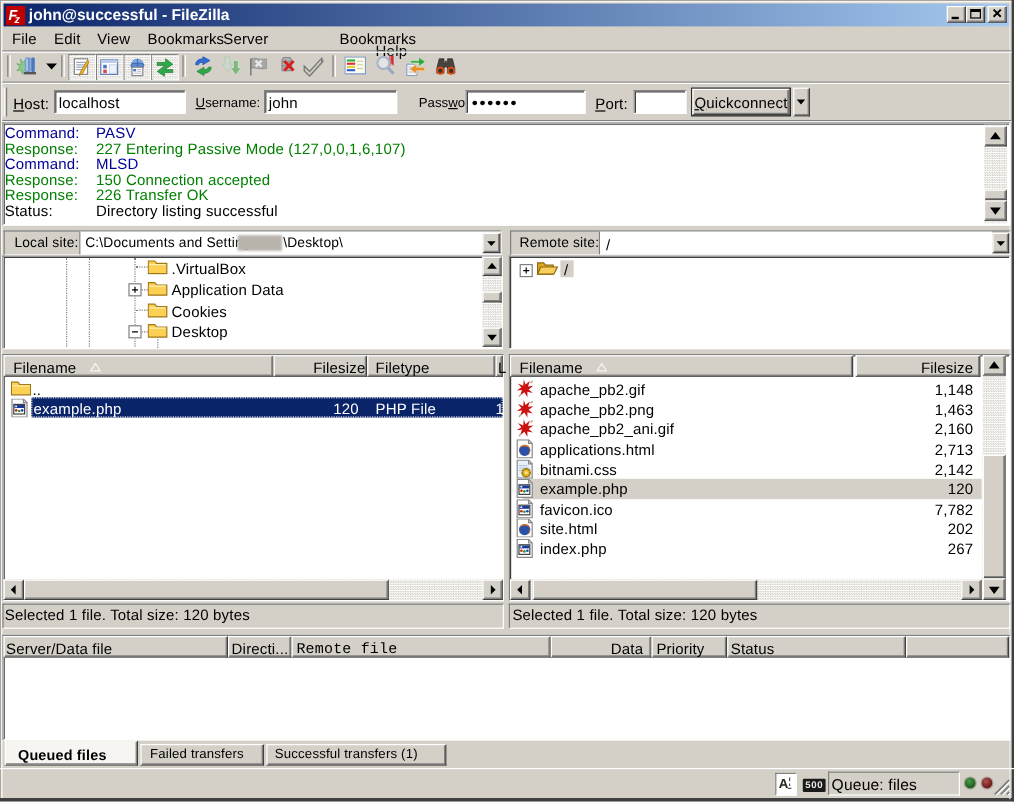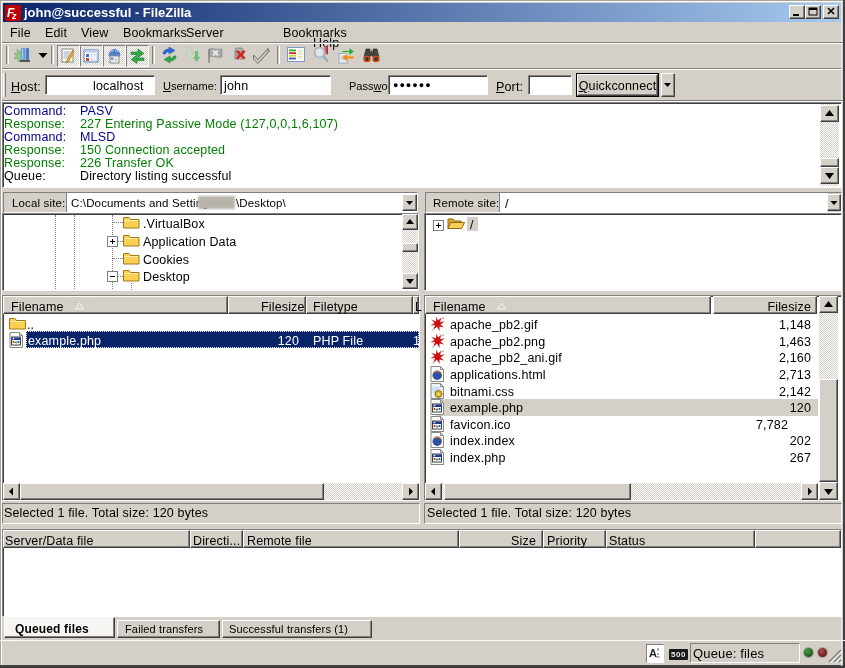--- a/index.html
+++ b/index.html
@@ -197,21 +197,21 @@
   <circle cx="14" cy="12" r="2.6" fill="#3a3430" stroke="#e05010" stroke-width="1.4"></circle>
  </svg>
 </div>
 </div>
 
 <div class="abs" style="left:2px;top:68px;width:839px;height:2px;border-top:1px solid #808080;border-bottom:1px solid #fff;"></div>
 
 <div class="abs" style="left:3px;top:73px;width:3px;height:24px;border-left:1px solid #fff;border-right:1px solid #808080;"></div>
 <div class="abs txt" style="left:11px;top:80px;"><u>H</u>ost:</div>
 <div class="abs sunken" style="left:45px;top:75px;width:110px;height:20px;">
-    <div style="padding:3px 0 0 3px;margin-left:44px;">localhost</div>
+    <div style="padding:3px 0 0 3px;">localhost</div>
   </div>
 <div class="abs txt" style="left:163px;top:80px;font-size:11px;letter-spacing:0;"><u>U</u>sername:</div>
 <div class="abs sunken" style="left:220px;top:75px;width:111px;height:20px;">
     <div style="padding:3px 0 0 3px;">john</div>
   </div>
 <div class="abs txt" style="left:349px;top:80px;font-size:11px;letter-spacing:0;">Pass<u>w</u>ord:</div>
 <div class="abs sunken" style="left:388px;top:75px;width:100px;height:20px;">
     <div style="padding:4px 0 0 4px;font-size:9px;letter-spacing:1px;">●●●●●●</div>
   </div>
 <div class="abs txt" style="left:496px;top:80px;"><u>P</u>ort:</div>
@@ -231,21 +231,21 @@
 <div class="abs txt" style="left:4px;top:104px;color:#000096;">Command:</div>
     <div class="abs txt" style="left:80px;top:104px;color:#000096;">PASV</div>
 <div class="abs txt" style="left:4px;top:117px;color:#007f00;">Response:</div>
     <div class="abs txt" style="left:80px;top:117px;color:#007f00;">227 Entering Passive Mode (127,0,0,1,6,107)</div>
 <div class="abs txt" style="left:4px;top:130px;color:#000096;">Command:</div>
     <div class="abs txt" style="left:80px;top:130px;color:#000096;">MLSD</div>
 <div class="abs txt" style="left:4px;top:143px;color:#007f00;">Response:</div>
     <div class="abs txt" style="left:80px;top:143px;color:#007f00;">150 Connection accepted</div>
 <div class="abs txt" style="left:4px;top:156px;color:#007f00;">Response:</div>
     <div class="abs txt" style="left:80px;top:156px;color:#007f00;">226 Transfer OK</div>
-<div class="abs txt" style="left:4px;top:169px;color:#000;">Queue:</div>
+<div class="abs txt" style="left:4px;top:169px;color:#000;">Status:</div>
     <div class="abs txt" style="left:80px;top:169px;color:#000;">Directory listing successful</div>
 </div>
 
 <div class="abs" style="left:820px;top:104px;width:19px;height:82px;">
   <div class="dither" style="position:absolute;left:0;top:0;width:100%;height:100%;"></div>
   <div class="hdrbtn abs" style="left:0;top:1px;width:19px;height:17px;">
       <svg width="17" height="15">
         <path d="M8.5 4 L13 10 L4 10 Z" fill="#000"></path>
       </svg>
     </div>
@@ -510,27 +510,27 @@
       </svg>
     </div>
 <div class="abs txt" style="left:450px;top:401px;">example.php</div>
 <div class="abs txt" style="left:741px;top:401px;width:70px;text-align:right;">120</div>
 <div class="abs" style="left:430px;top:416px;">
       <svg width="15" height="16">
         <use href="#i-php"></use>
       </svg>
     </div>
 <div class="abs txt" style="left:450px;top:418px;">favicon.ico</div>
-<div class="abs txt" style="left:718px;top:418px;width:70px;text-align:right;">7,782</div>
+<div class="abs txt" style="left:741px;top:418px;width:70px;text-align:right;">7,782</div>
 <div class="abs" style="left:430px;top:432px;">
       <svg width="15" height="16">
         <use href="#i-ff"></use>
       </svg>
     </div>
-<div class="abs txt" style="left:450px;top:434px;">index.index</div>
+<div class="abs txt" style="left:450px;top:434px;">site.html</div>
 <div class="abs txt" style="left:741px;top:434px;width:70px;text-align:right;">202</div>
 <div class="abs" style="left:430px;top:449px;">
       <svg width="15" height="16">
         <use href="#i-php"></use>
       </svg>
     </div>
 <div class="abs txt" style="left:450px;top:451px;">index.php</div>
 <div class="abs txt" style="left:741px;top:451px;width:70px;text-align:right;">267</div>
 
 <div class="abs" style="left:819px;top:296px;width:19px;height:204px;">
@@ -569,23 +569,23 @@
 <div class="abs" style="left:424px;top:503px;width:418px;height:21px;border:1px solid #808080;border-color:#808080 #fff #fff #808080;background:#d4d0c8;"></div>
 <div class="abs txt" style="left:427px;top:506px;">Selected 1 file. Total size: 120 bytes</div>
 
 <div class="abs sunken" style="left:2px;top:529px;width:840px;height:88px;"></div>
 <div id="queue">
 <div class="hdrbtn abs" style="left:3px;top:530px;width:187px;height:18px;"></div>
 <div class="abs txt" style="left:5px;top:534px;">Server/Data file</div>
 <div class="hdrbtn abs" style="left:190px;top:530px;width:53px;height:18px;"></div>
 <div class="abs txt" style="left:193px;top:534px;">Directi...</div>
 <div class="hdrbtn abs" style="left:243px;top:530px;width:216px;height:18px;"></div>
-<div class="abs txt" style="left:247px;top:534px;">Remote file</div>
+<div class="abs txt" style="left:247px;top:534px;font-family:Liberation Mono, monospace;">Remote file</div>
 <div class="hdrbtn abs" style="left:459px;top:530px;width:84px;height:18px;"></div>
-<div class="abs txt" style="left:466px;top:534px;width:70px;text-align:right;">Size</div>
+<div class="abs txt" style="left:466px;top:534px;width:70px;text-align:right;">Data</div>
 <div class="hdrbtn abs" style="left:543px;top:530px;width:63px;height:18px;"></div>
 <div class="abs txt" style="left:547px;top:534px;">Priority</div>
 <div class="hdrbtn abs" style="left:606px;top:530px;width:149px;height:18px;"></div>
 <div class="abs txt" style="left:609px;top:534px;">Status</div>
 <div class="hdrbtn abs" style="left:755px;top:530px;width:86px;height:18px;"></div>
 </div>
 
 <div id="tabs">
 <div class="abs" style="left:4px;top:617px;width:111px;height:21px;background:#f6f5f2;border:1px solid;border-color:#f6f5f2 #404040 #404040 #fff;box-shadow:inset -1px -1px 0 #808080;"></div>
 <div class="abs txt" style="left:15px;top:622px;font-weight:bold;font-size:12px;">Queued files</div>

